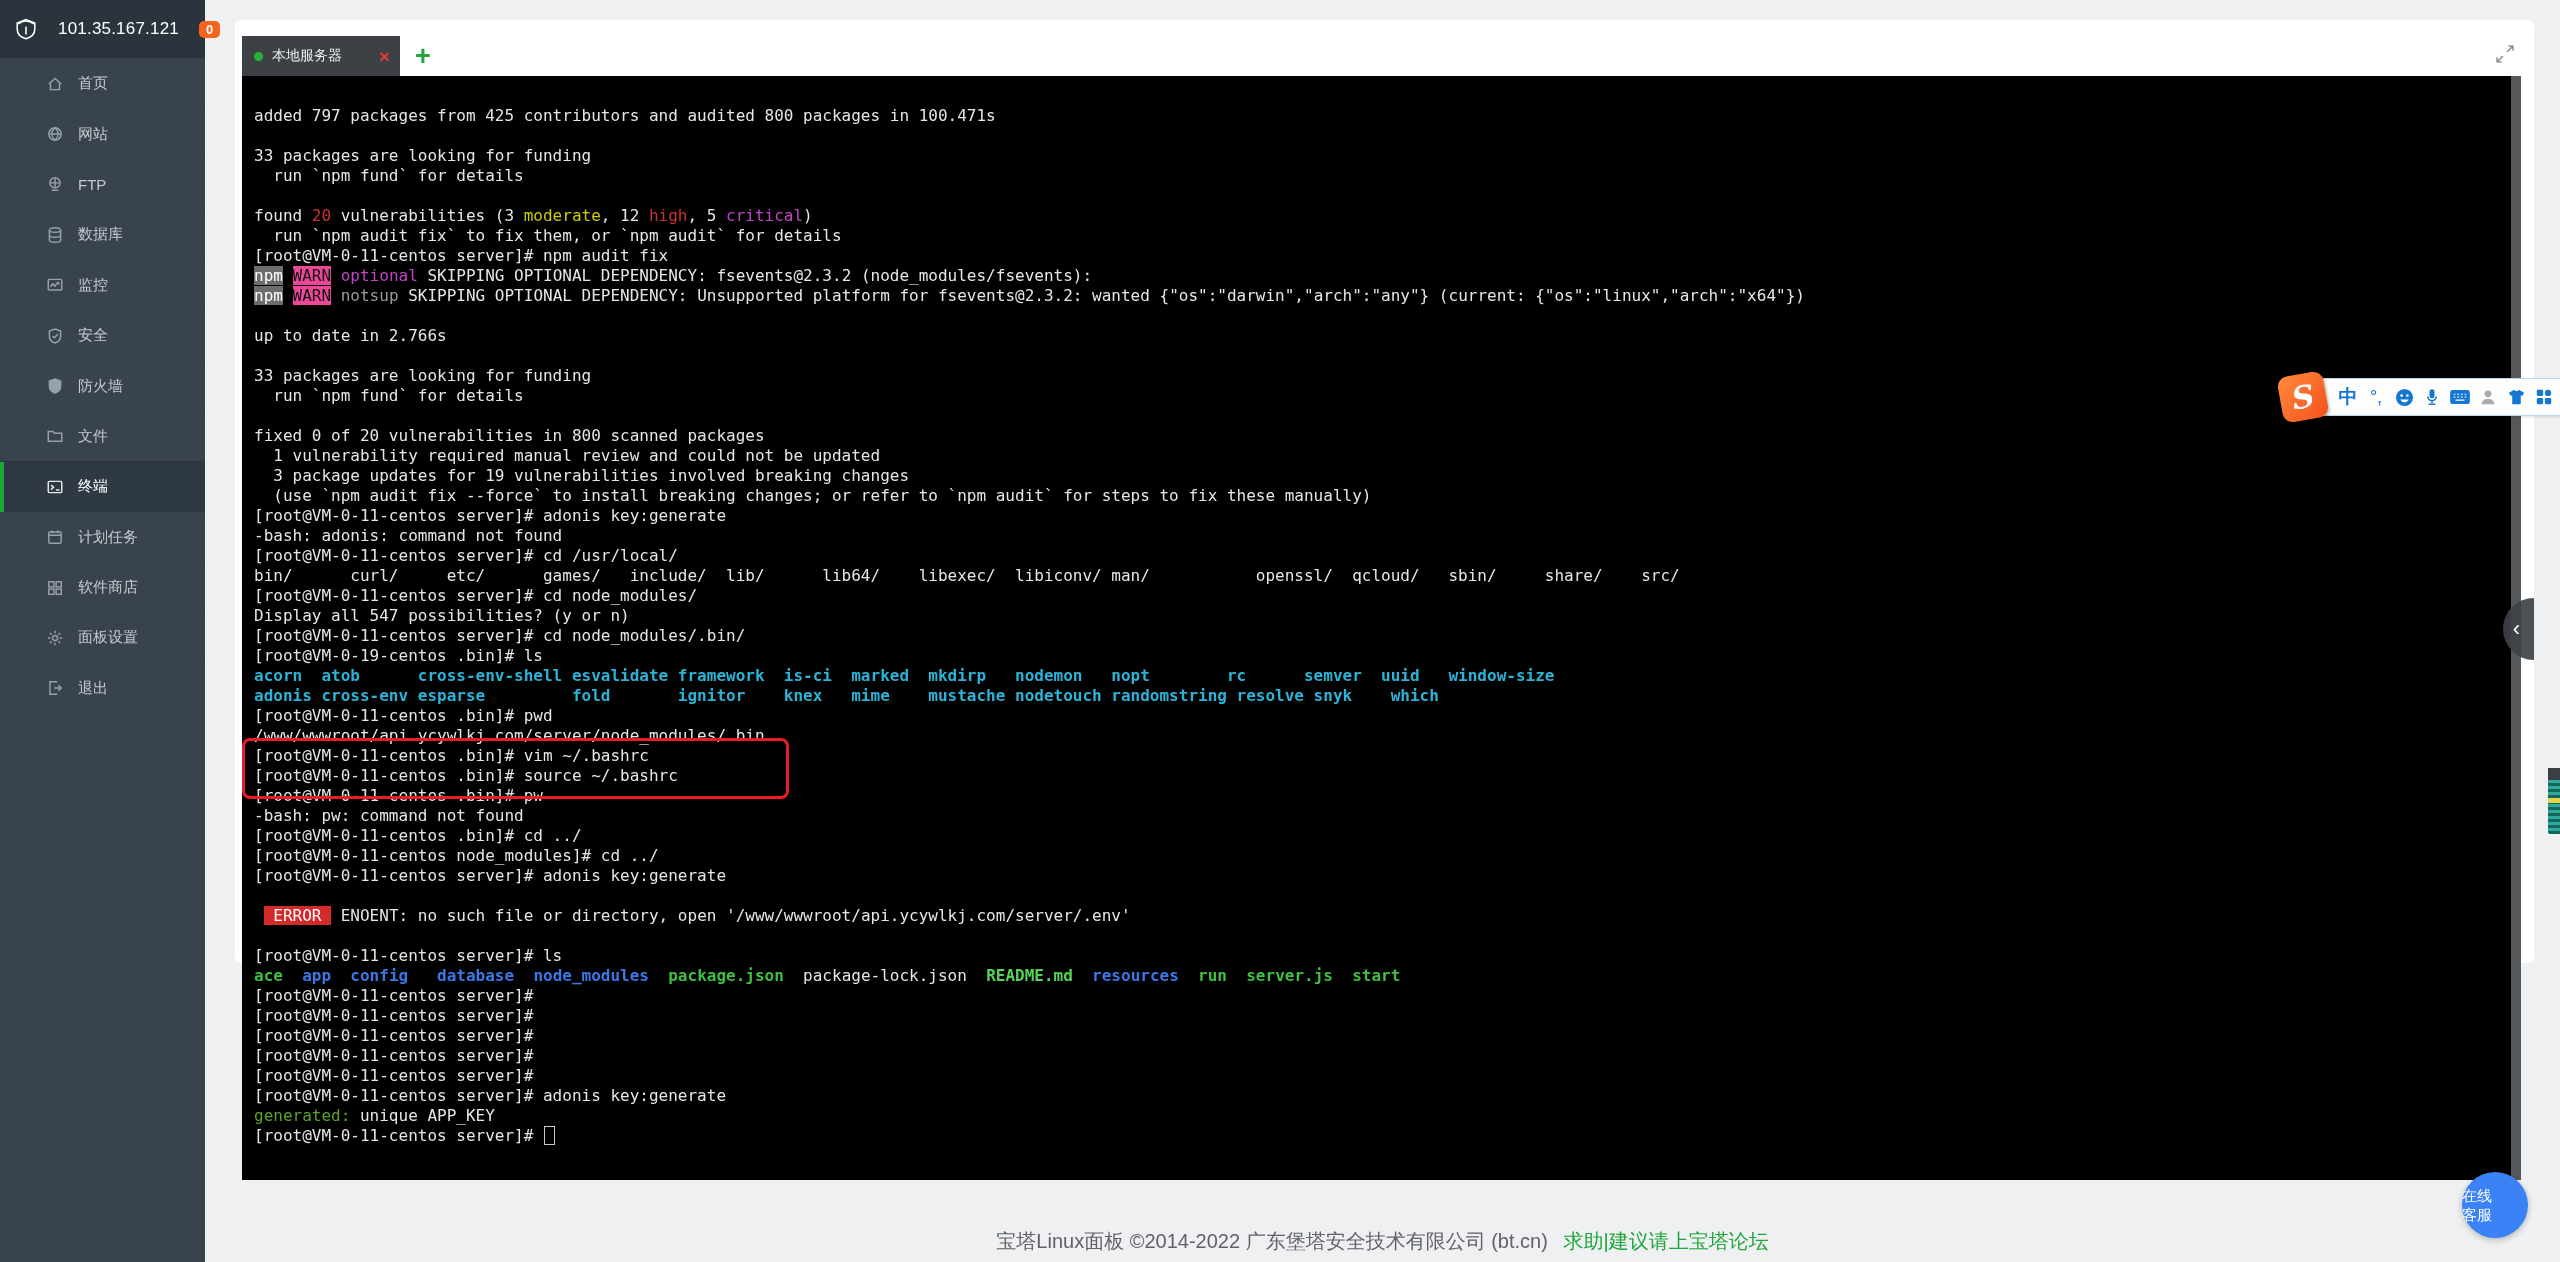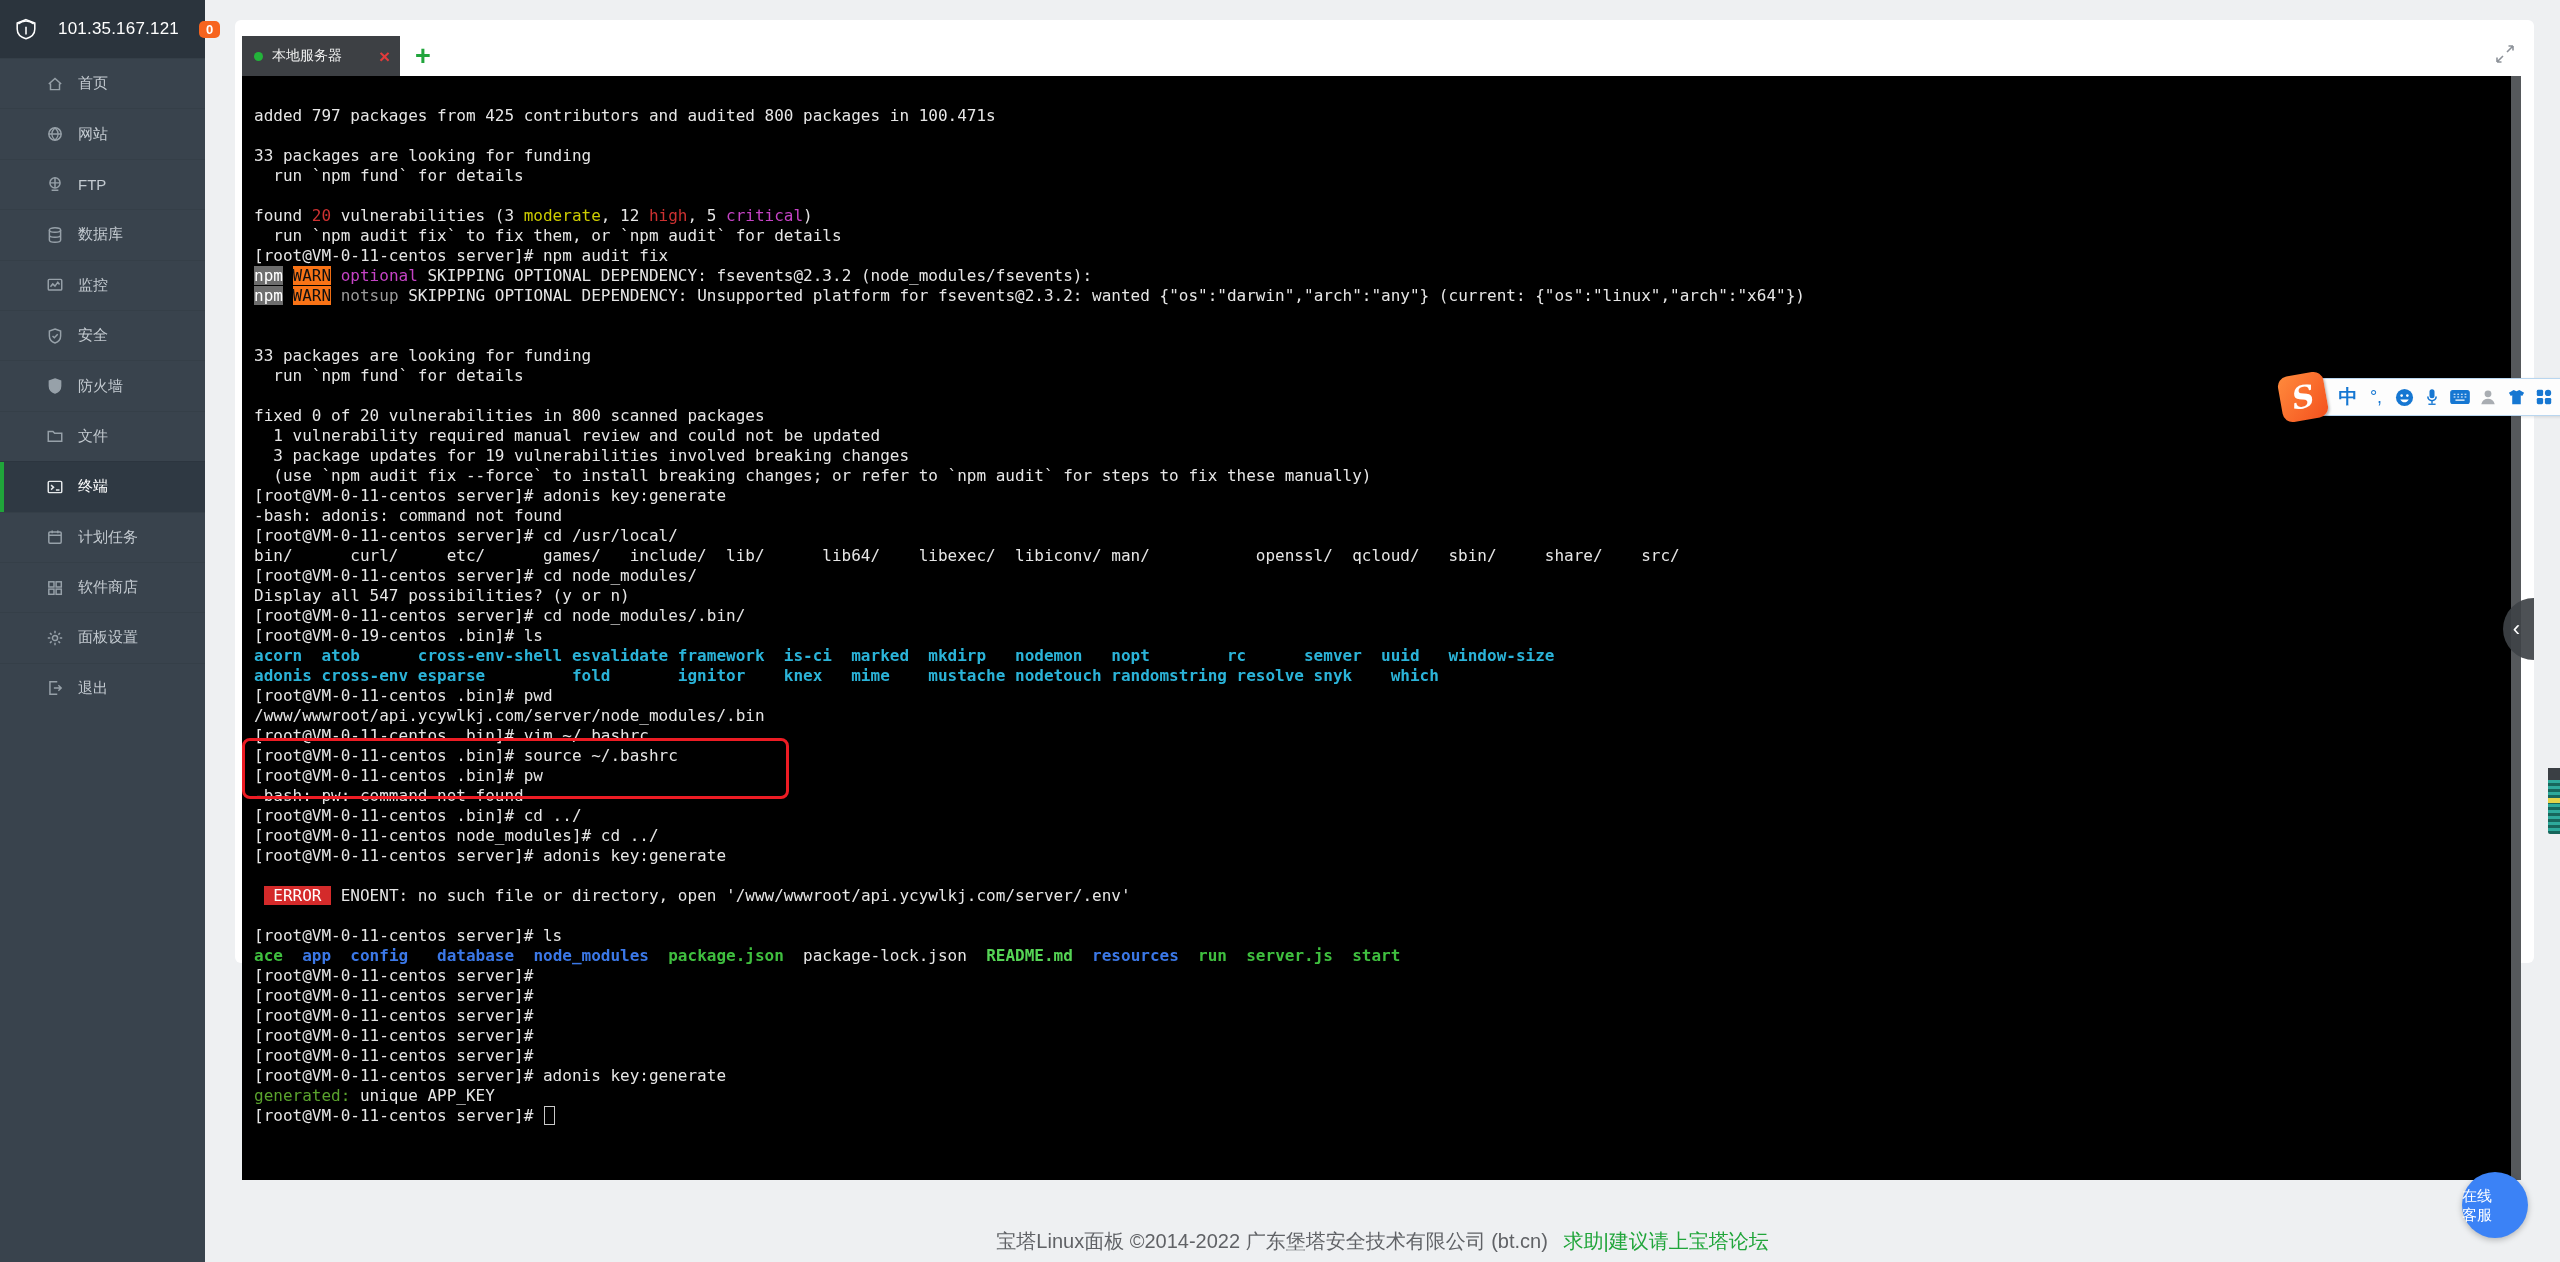--- a/index.html
+++ b/index.html
@@ -30,21 +30,21 @@
   
   .terminal{position:absolute;left:7px;top:56px;width:2279px;height:1104px;background:#000;overflow:hidden;}
   .terminal::after{content:"";position:absolute;right:0;top:0;width:10px;height:100%;background:#56595c;}
   .tlines{padding:30px 0 0 12px;font-family:"DejaVu Sans Mono",monospace;font-size:16px;line-height:20px;color:#e6e6e6;}
   .tline{white-space:pre;height:20px;min-height:20px;}
   .seg-red{color:#cd3131;} .seg-yel{color:#cdcd00;} .seg-mag{color:#c543c5;} .seg-gray{color:#9a9a9a;}
   .seg-cyan{color:#2bb3d8;font-weight:bold;} .seg-blue{color:#3b78e7;font-weight:bold;}
   .seg-grn{color:#3fbf3f;font-weight:bold;} .seg-grnb{color:#55d455;font-weight:bold;}
   .seg-gen{color:#5aa32d;}
   .seg-npm{background:#6d6d6d;color:#fff;}
-  .seg-warn{background:#f97316;color:#111;}
+  .seg-warn{background:#ec4899;color:#111;}
   .seg-err{background:#d42a2a;color:#fff;}
   .seg-cursor{display:inline-block;width:9px;height:17px;border:1px solid #c9c9c9;vertical-align:text-bottom;margin-left:1px;}
   .redbox{position:absolute;left:0;top:662px;width:541px;height:55px;border:3px solid #ed1c24;border-radius:8px;pointer-events:none;z-index:3;}
 
   
   .handle{position:absolute;right:26px;top:598px;width:31px;height:62px;background:rgba(62,66,70,.92);border-radius:31px 0 0 31px;color:#fff;display:flex;align-items:center;justify-content:center;font-size:22px;cursor:pointer;z-index:20;padding-right:4px;box-sizing:border-box;}
   .stripes{position:absolute;right:0;top:768px;width:12px;height:66px;z-index:21;background:repeating-linear-gradient(180deg,#2ea99b 0 3px,#17665c 3px 6px);border-radius:2px 0 0 2px;}
   .stripes::before{content:"";position:absolute;left:0;top:0;width:100%;height:12px;background:#3a3f44;}
   .stripes::after{content:"";position:absolute;left:0;top:30px;width:100%;height:5px;background:#e5d44a;}
 
@@ -215,20 +215,21 @@
         <div class="tline"></div>
         <div class="tline">33 packages are looking for funding</div>
         <div class="tline">  run `npm fund` for details</div>
         <div class="tline"></div>
         <div class="tline"><span>found </span><span class="seg-red">20</span><span> vulnerabilities (3 </span><span class="seg-yel">moderate</span><span>, 12 </span><span class="seg-red">high</span><span>, 5 </span><span class="seg-mag">critical</span><span>)</span></div>
         <div class="tline">  run `npm audit fix` to fix them, or `npm audit` for details</div>
         <div class="tline">[root@VM-0-11-centos server]# npm audit fix</div>
         <div class="tline"><span class="seg-npm">npm</span><span> </span><span class="seg-warn">WARN</span><span> </span><span class="seg-mag">optional</span><span> SKIPPING OPTIONAL DEPENDENCY: fsevents@2.3.2 (node_modules/fsevents):</span></div>
         <div class="tline"><span class="seg-npm">npm</span><span> </span><span class="seg-warn">WARN</span><span> </span><span class="seg-gray">notsup</span><span> SKIPPING OPTIONAL DEPENDENCY: Unsupported platform for fsevents@2.3.2: wanted {"os":"darwin","arch":"any"} (current: {"os":"linux","arch":"x64"})</span></div>
         <div class="tline"></div>
+        <div class="tline">up to date in 2.766s</div>
         <div class="tline"></div>
         <div class="tline">33 packages are looking for funding</div>
         <div class="tline">  run `npm fund` for details</div>
         <div class="tline"></div>
         <div class="tline">fixed 0 of 20 vulnerabilities in 800 scanned packages</div>
         <div class="tline">  1 vulnerability required manual review and could not be updated</div>
         <div class="tline">  3 package updates for 19 vulnerabilities involved breaking changes</div>
         <div class="tline">  (use `npm audit fix --force` to install breaking changes; or refer to `npm audit` for steps to fix these manually)</div>
         <div class="tline">[root@VM-0-11-centos server]# adonis key:generate</div>
         <div class="tline">-bash: adonis: command not found</div>

